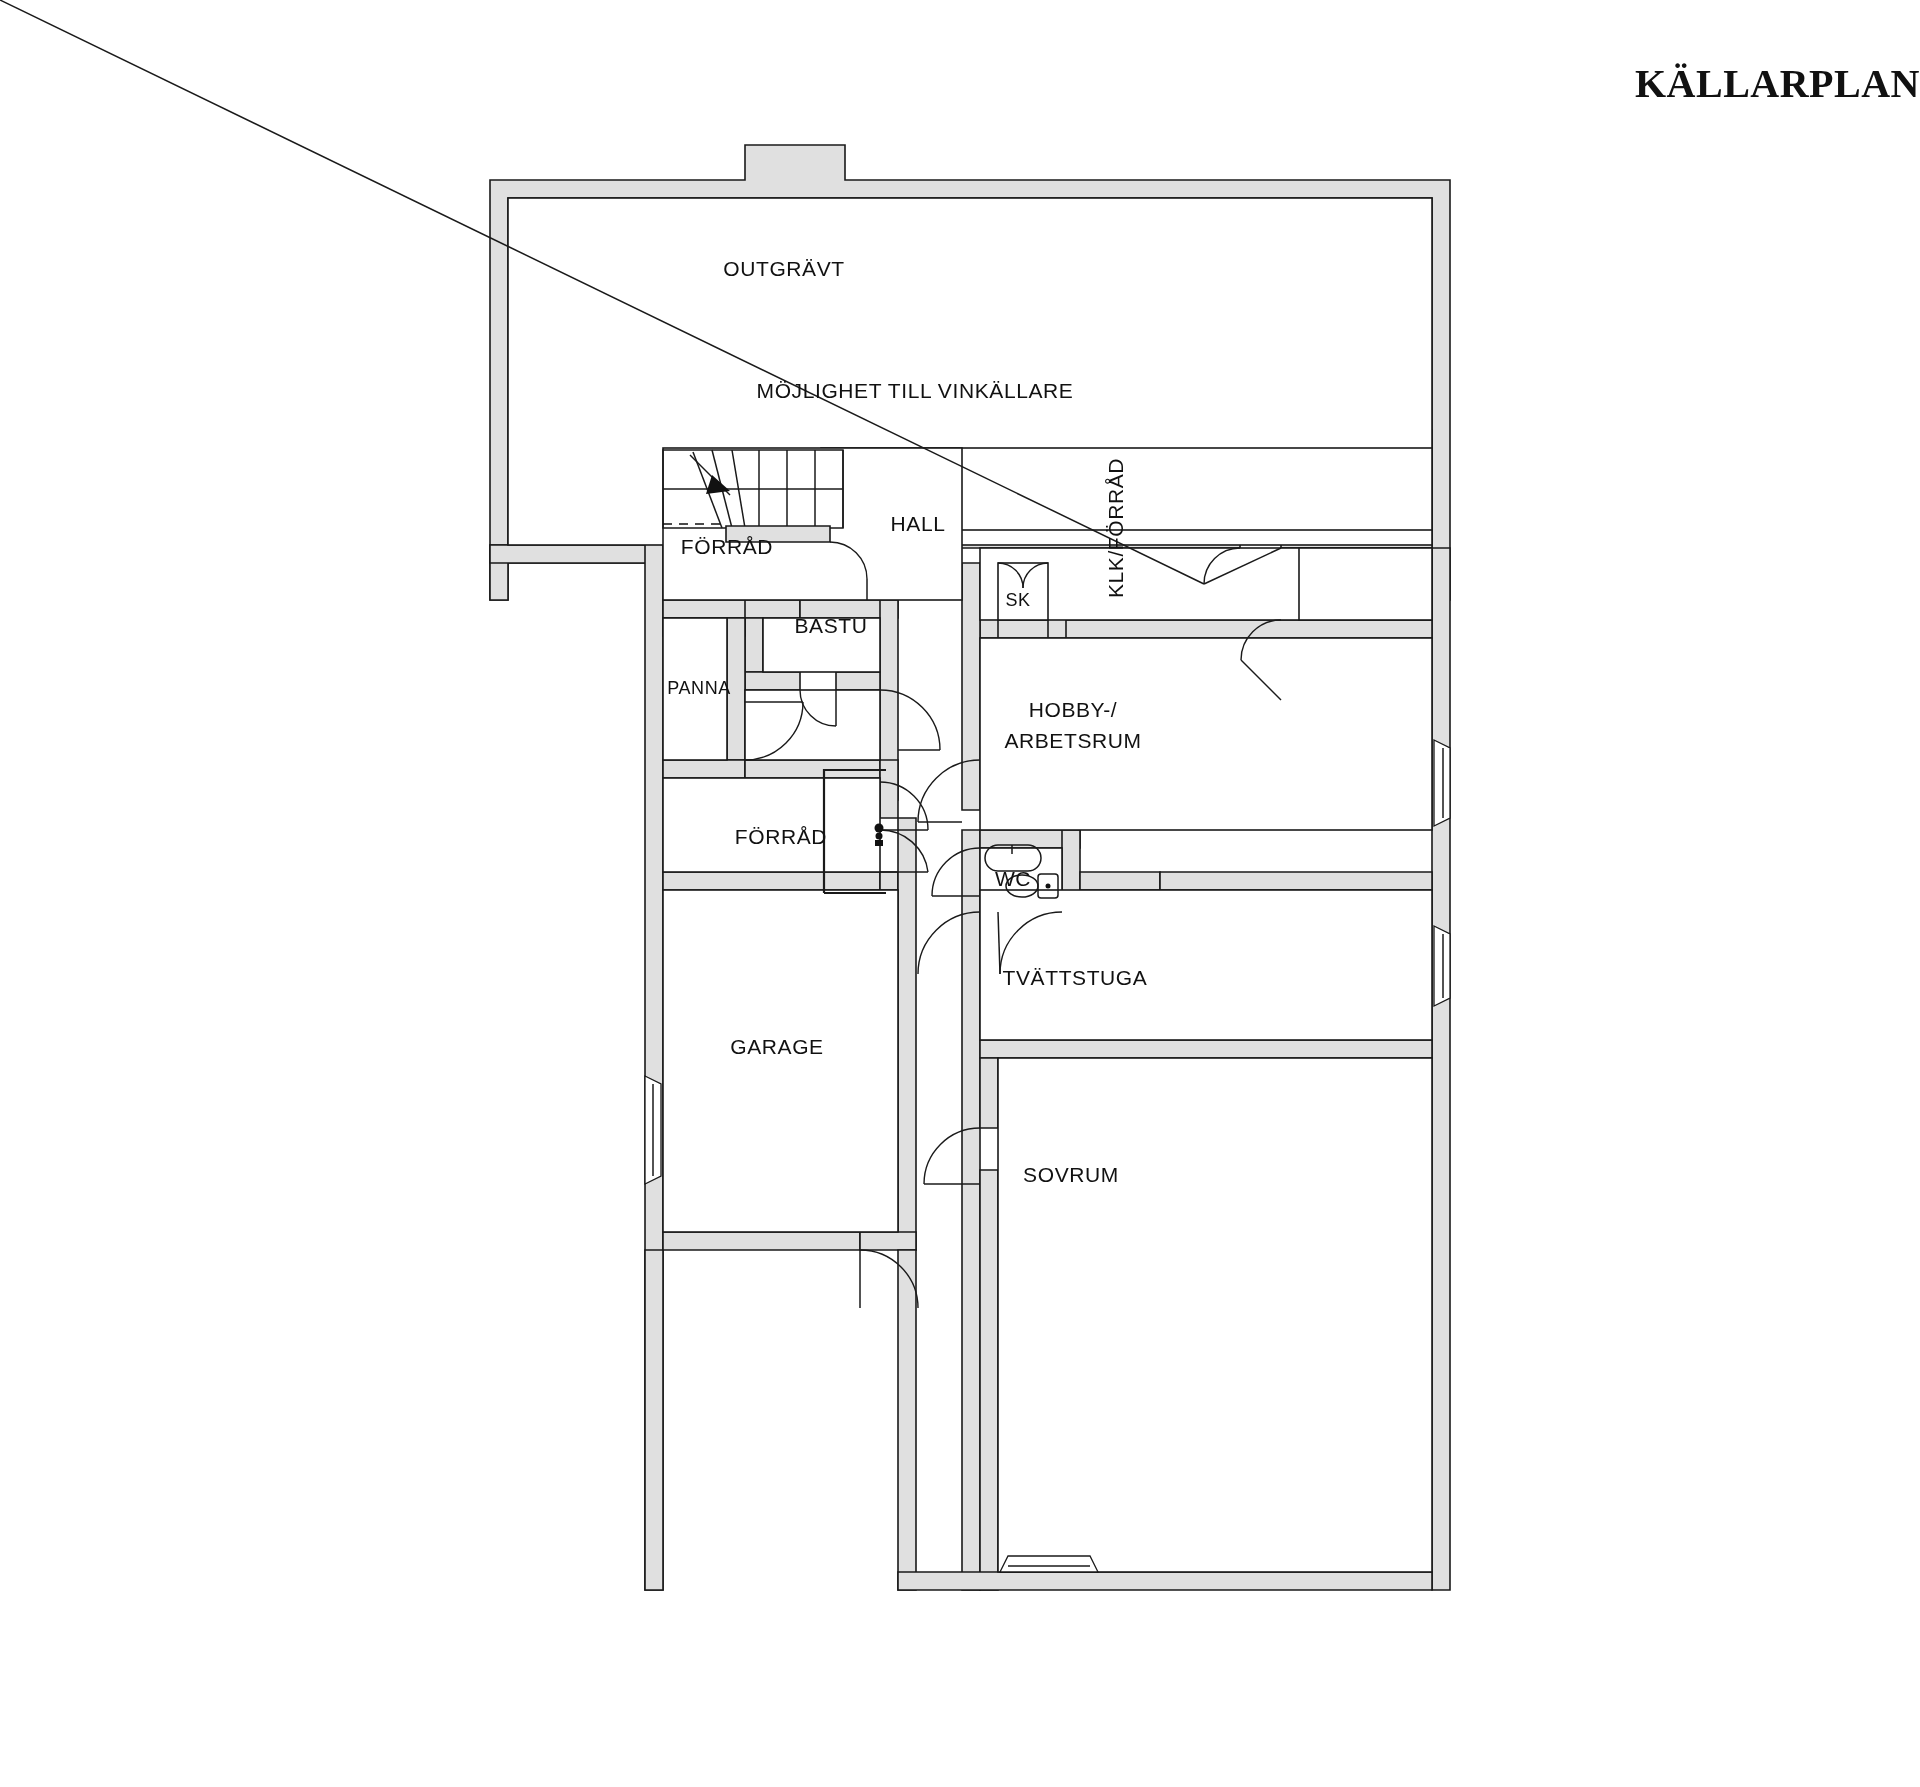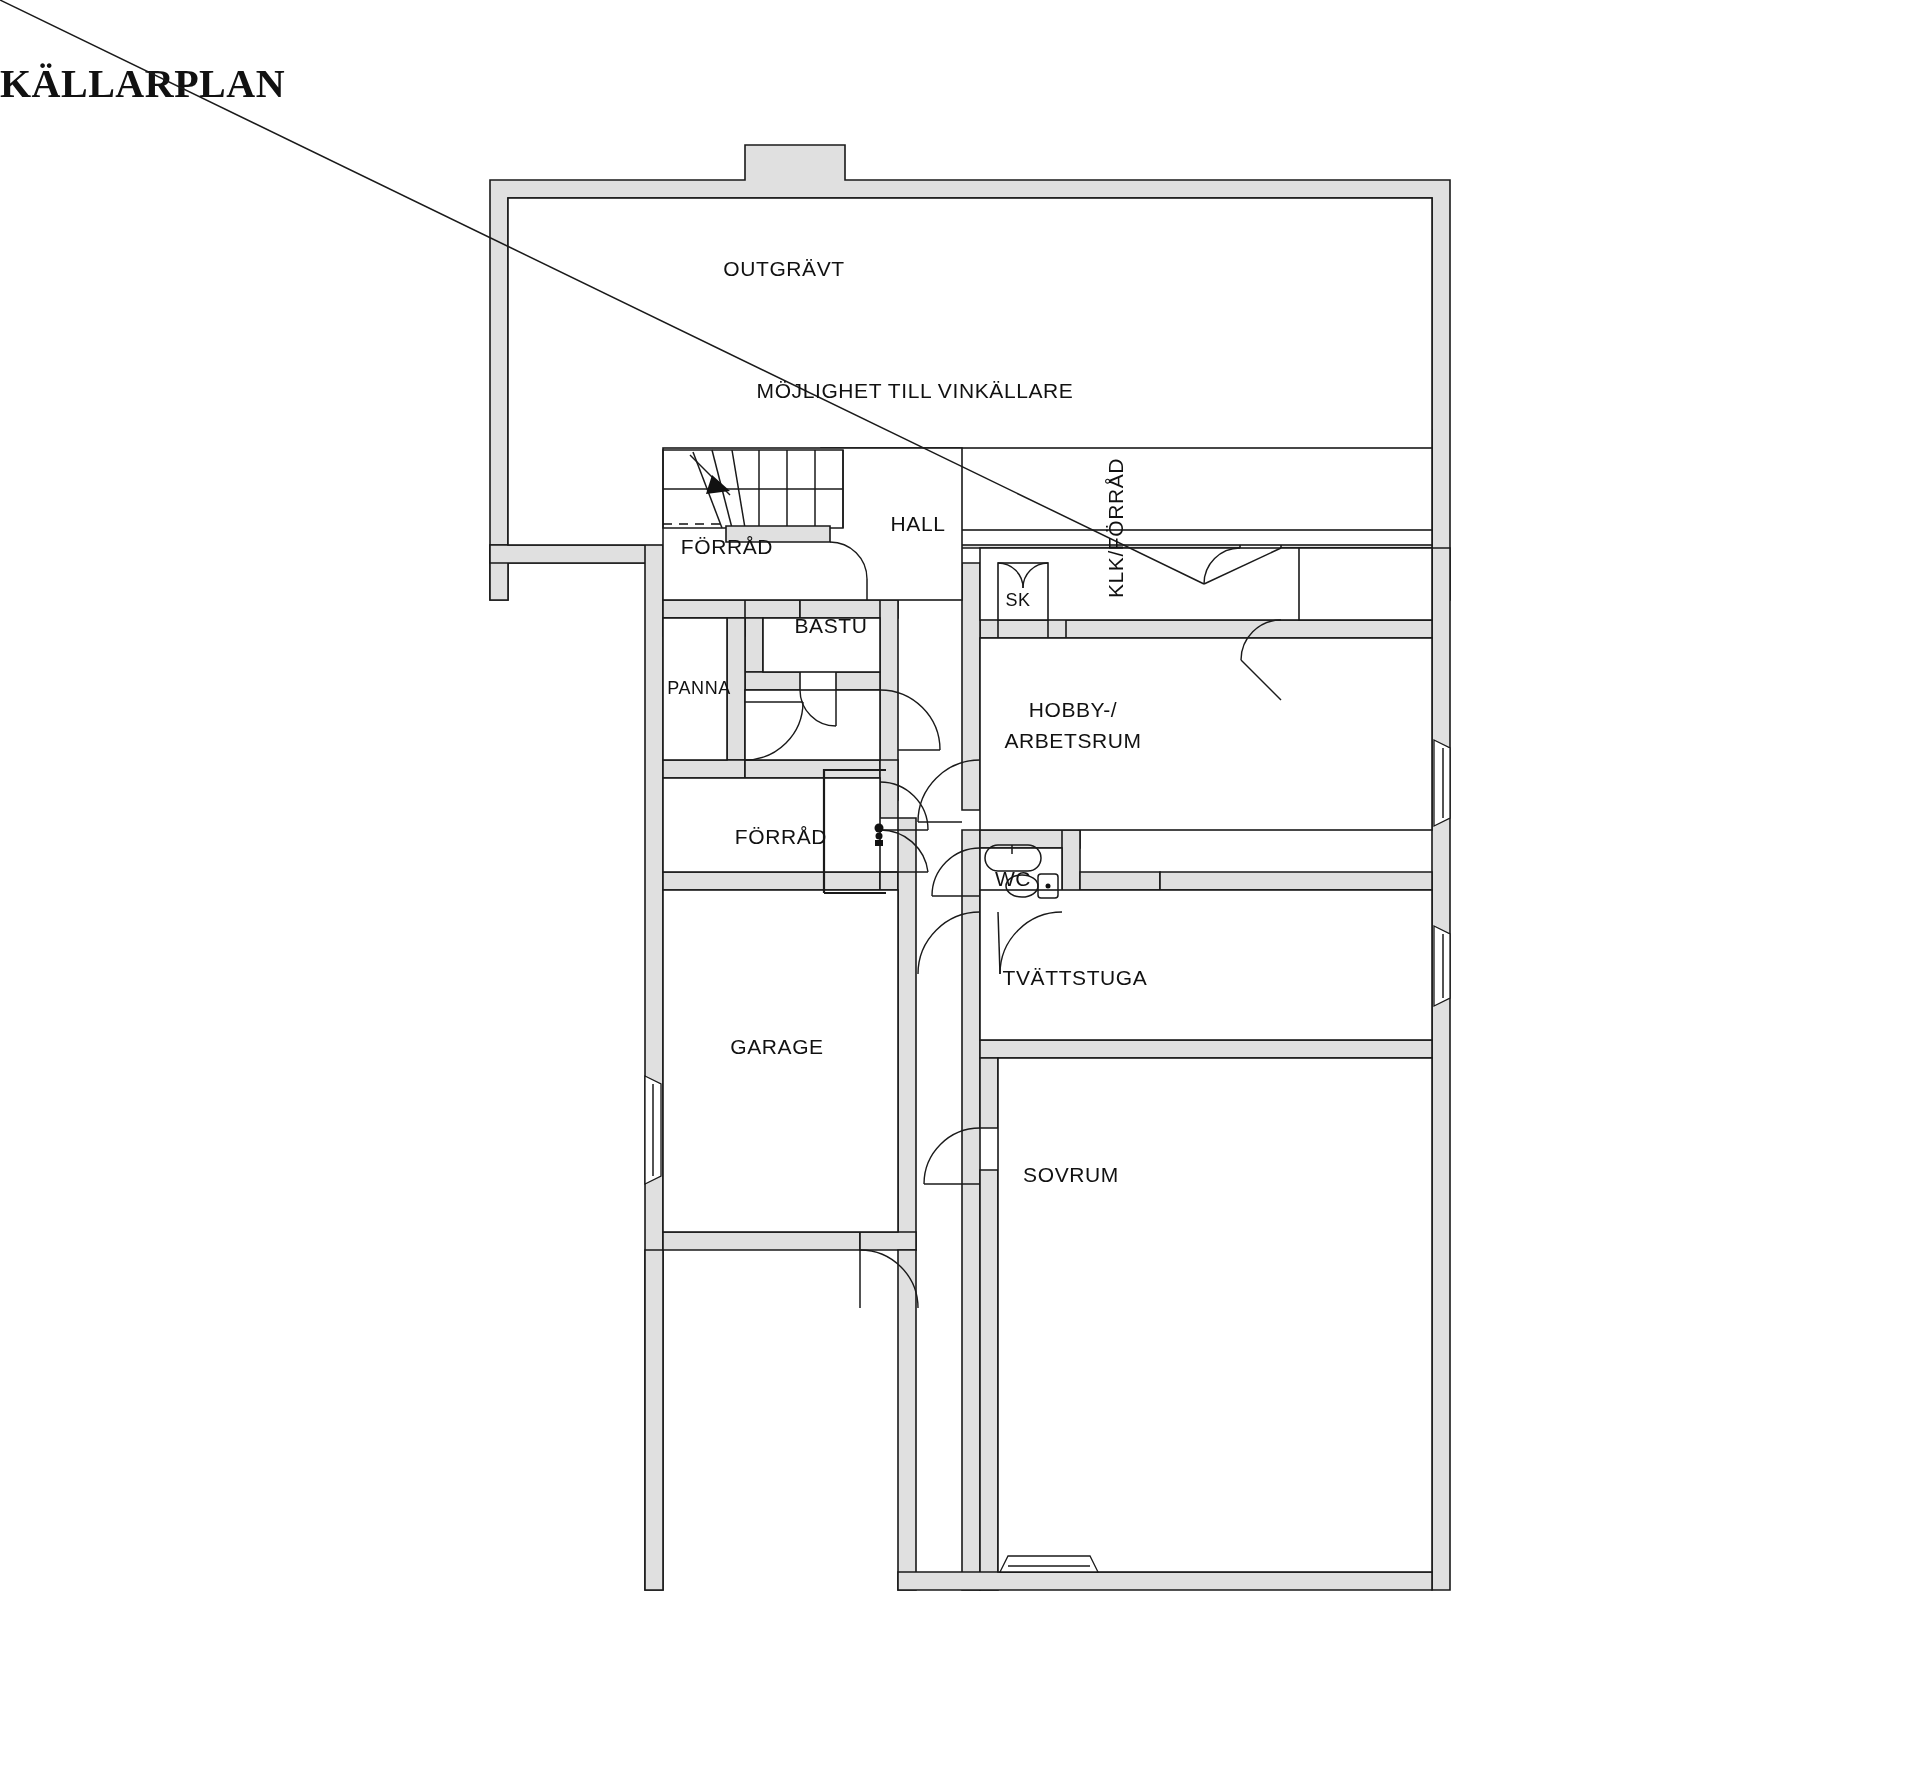--- a/index.html
+++ b/index.html
@@ -5,21 +5,21 @@
   html,body{margin:0;padding:0;background:#ffffff;}
   body{
     width:1920px;height:1787px;
     font-family:"Liberation Sans", sans-serif;
     position:relative;
     overflow:hidden;
   }
   #plan-title{
     position:absolute;
     top:60px;left:0;width:1920px;
-    text-align:left;
+    text-align:right;
     font-family:"Liberation Serif", serif;
     font-weight:bold;
     font-size:40px;
     letter-spacing:0.5px;
     color:#111111;
   }
   #floorplan{
     position:absolute;
     top:0;left:0;
     width:1920px;height:1787px;

